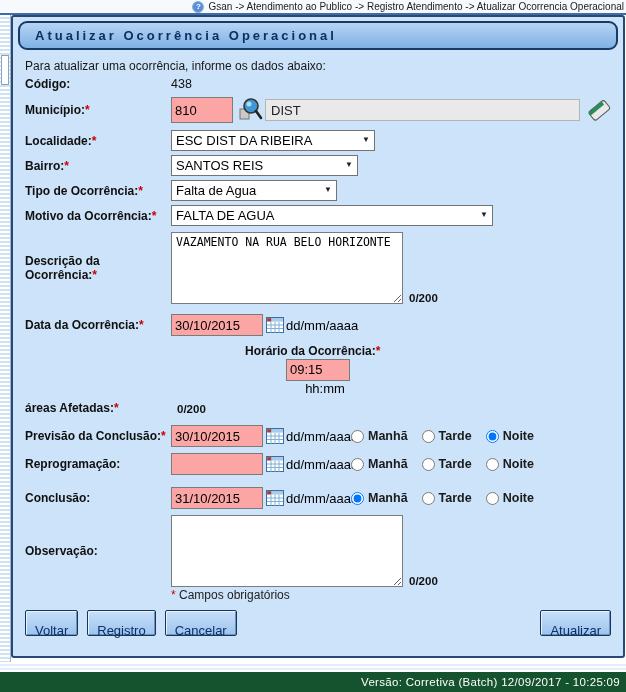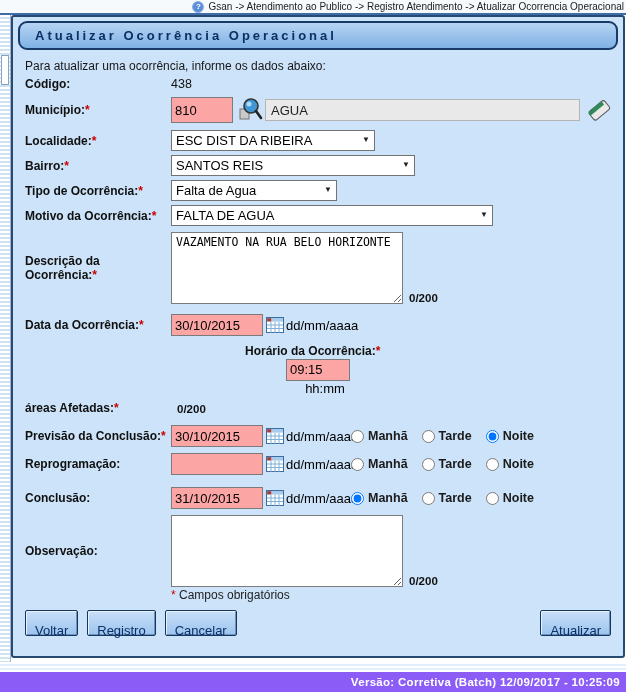--- a/index.html
+++ b/index.html
@@ -59,21 +59,21 @@
   .selwrap{position:relative;display:inline-block;}
   select{
     appearance:none;-webkit-appearance:none;width:100%;height:21px;
     border:1px solid #737373;background:#fff;border-radius:0;
     font-size:13px;padding:0 18px 0 4px;color:#000;
     font-family:"Liberation Sans",sans-serif;
   }
   .sel-arrow{
     position:absolute;right:5px;top:5px;font-size:8px;color:#222;pointer-events:none;
   }
-  .w-localidade{width:204px;} .w-bairro{width:244px;}
+  .w-localidade{width:204px;} .w-bairro{width:187px;}
   .w-tipo{width:166px;} .w-motivo{width:322px;}
   .ta{
     width:222px;height:66px;border:1px solid #7b7b7b;background:#fff;
     font-family:"DejaVu Sans Mono",monospace;font-size:11.5px;padding:2px 4px;
     resize:both;color:#000;
   }
   .counter{font-weight:bold;font-size:11.5px;margin-left:6px;align-self:flex-end;color:#111;}
   .hint{font-size:13px;margin-left:2px;color:#000;}
   .cal-btn{margin-left:3px;width:18px;height:16px;padding:0;border:0;background:transparent;cursor:pointer;flex-shrink:0;display:flex;}
   .icon-btn{border:0;background:transparent;padding:0;cursor:pointer;display:flex;flex-shrink:0;}
@@ -87,21 +87,21 @@
     background:linear-gradient(#c8dff8,#9cc4ee);
     border:1px solid #16365e;border-radius:2px;
     box-shadow:inset 1px 1px 0 #e8f2fc, inset -1px -1px 0 #6e93bd;
     color:#0b2f66;font-size:13px;padding:12px 9px;height:23px;
     font-family:"Liberation Sans",sans-serif;cursor:pointer;
   }
   .btn-atualizar{margin-left:auto;}
   
   .footer-stripes{height:10px;background:repeating-linear-gradient(#ffffff 0 2px,#e2eefb 2px 4px);}
   .footer-bar{
-    height:20px;background:#8b5cf6;color:#fff;font-weight:bold;font-size:11.5px;
+    height:20px;background:#14532d;color:#fff;font-weight:normal;font-size:11.5px;
     display:flex;align-items:center;justify-content:flex-end;
     padding-right:6px;letter-spacing:0.3px;
   }
 </style>
 </head>
 <body>
 
 <div class="breadcrumb-bar">
   <span class="help-icon">?</span>
   <span>Gsan -&gt; Atendimento ao Publico -&gt; Registro Atendimento -&gt; Atualizar Ocorrencia Operacional</span>
@@ -128,21 +128,21 @@
         <span class="lbl"><span>Município:</span><span class="req">*</span></span>
         <input class="txt muni" value="810" style="">
         <button class="icon-btn" style="margin-left:4px;">
           <svg width="26" height="26" viewBox="0 0 26 26">
             <rect x="3" y="12" width="9" height="10" fill="#c9c9c9" stroke="#777"></rect>
             <circle cx="14" cy="9" r="7" fill="#3f97d6" stroke="#333" stroke-width="1.6"></circle>
             <circle cx="12" cy="7" r="2.5" fill="#bfe2f7" opacity="0.9"></circle>
             <line x1="19" y1="14" x2="24" y2="21" stroke="#222" stroke-width="2.6" stroke-linecap="round"></line>
           </svg>
         </button>
-        <span class="ro-field" style="margin-left:2px;">AGUA</span>
+        <span class="ro-field" style="margin-left:2px;">DIST</span>
         <button class="icon-btn" style="margin-left:8px;">
           <svg width="23" height="24" viewBox="0 0 23 24">
             <g transform="rotate(-40 11 12)">
               <rect x="1" y="7" width="20" height="11" rx="2.5" fill="#e9e9e9" stroke="#555"></rect>
               <path d="M3.5 7 h15 v4 h-17.3 a2.5 2.5 0 0 1 2.3 -4 z" fill="#2e8b57"></path>
             </g>
           </svg>
         </button>
       </div>
 

